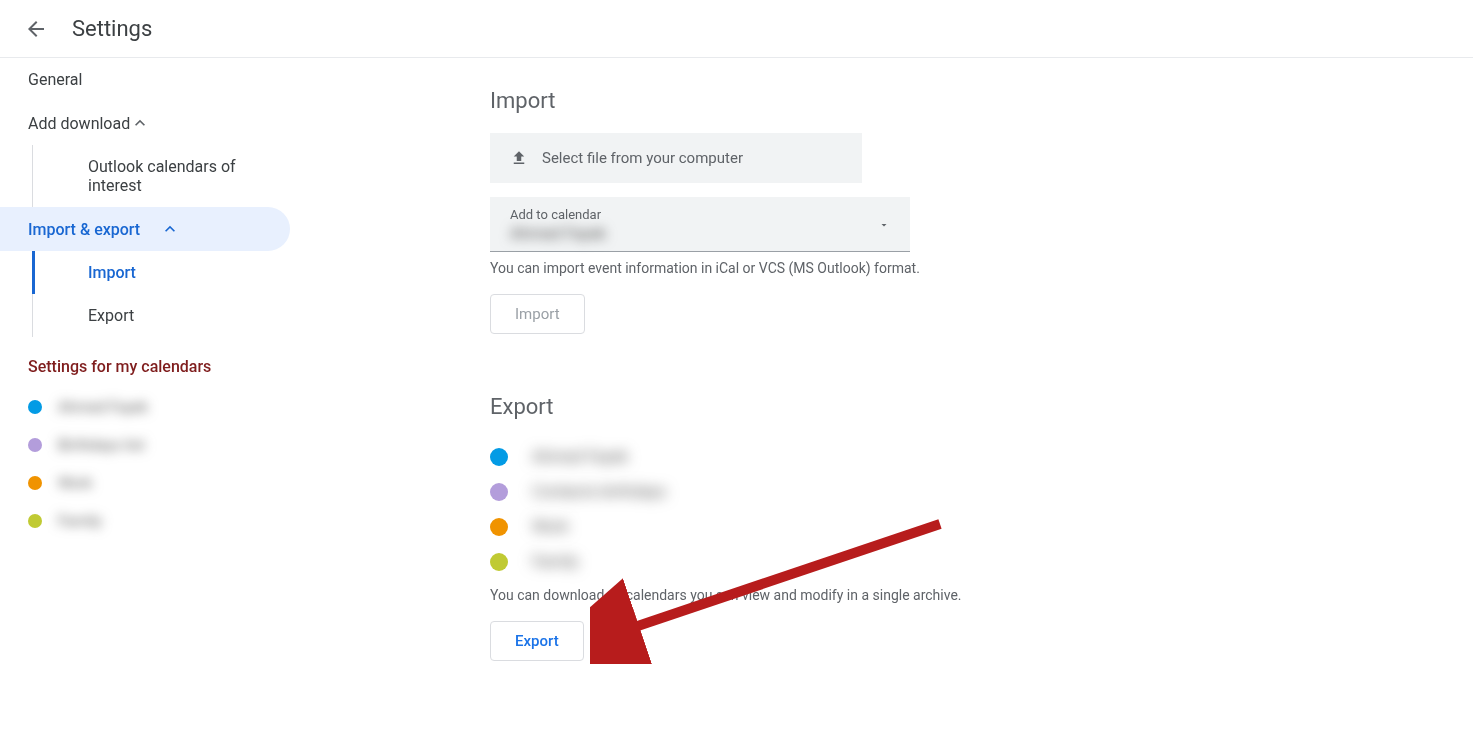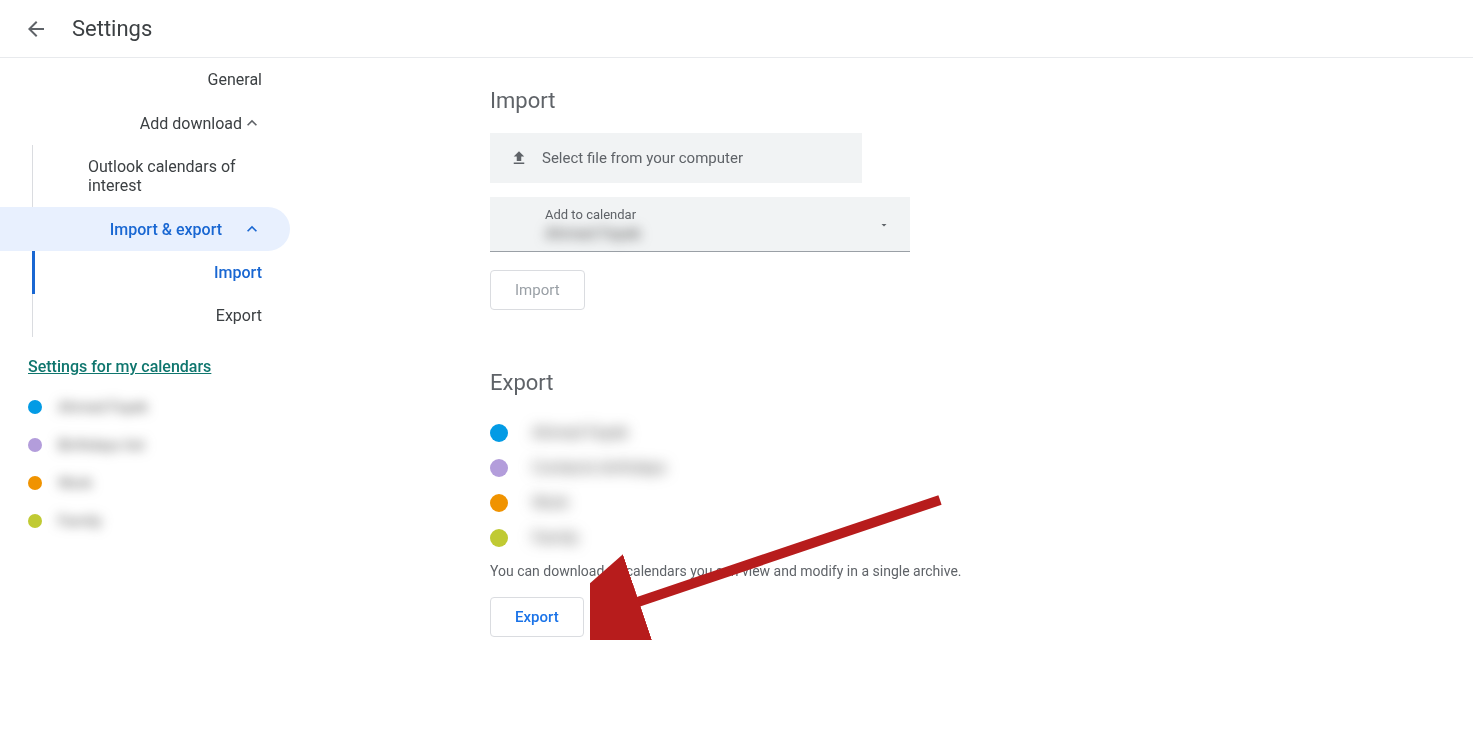--- a/index.html
+++ b/index.html
@@ -42,21 +42,21 @@
       width: 290px;
       padding-top: 0;
     }
     .sidebar-item {
       padding: 12px 28px;
       font-size: 16px;
       color: #3c4043;
       cursor: pointer;
       display: flex;
       align-items: center;
-      justify-content: flex-end;
+      justify-content: flex-start;
     }
     .sidebar-item.indent {
       padding-left: 56px;
       border-left: 2px solid transparent;
       margin-left: 30px;
       position: relative;
     }
     .sidebar-item.indent::before {
       content: '';
       position: absolute;
@@ -78,22 +78,21 @@
       font-weight: 500;
     }
     .sidebar-item.sub-active::before {
       width: 3px;
       background: #1967d2;
     }
     .sidebar-heading {
       padding: 20px 28px 12px;
       font-size: 16px;
       font-weight: 500;
-      color: #0f766e;
-      text-decoration: underline;
+      color: #7f1d1d;
     }
     .calendar-item {
       display: flex;
       align-items: center;
       padding: 10px 28px;
       gap: 16px;
       cursor: pointer;
     }
     .calendar-dot {
       width: 14px;
@@ -142,21 +141,20 @@
       display: flex;
       align-items: center;
       justify-content: space-between;
       cursor: pointer;
       width: 420px;
       border-bottom: 1px solid #9aa0a6;
     }
     .dropdown-content {
       display: flex;
       flex-direction: column;
-      margin-left: 35px;
     }
     .dropdown-label {
       font-size: 13px;
       color: #5f6368;
     }
     .dropdown-value {
       filter: blur(6px);
       color: #555;
       font-size: 16px;
       margin-top: 2px;
@@ -276,20 +274,21 @@
       </div>
       <div class="dropdown">
         <div class="dropdown-content">
           <span class="dropdown-label">Add to calendar</span>
           <span class="dropdown-value">Ahmed Fayek</span>
         </div>
         <svg width="12" height="12" viewBox="0 0 24 24" fill="#5f6368">
             <path d="M7 10l5 5 5-5z"></path>
           </svg>
       </div>
+      <div class="helper-text">You can import event information in iCal or VCS (MS Outlook) format.</div>
       <button class="btn" data="" acpadding="" style="display:inline-block;">
         <span>Import</span>
       </button>
     </div>
 
     <div class="section" style="position:relative;">
       <div class="section-title">Export</div>
       <div class="export-list" id="export-calendars-list">
           <div class="export-item">
             <span class="export-dot" style="background:#039be5"></span>

